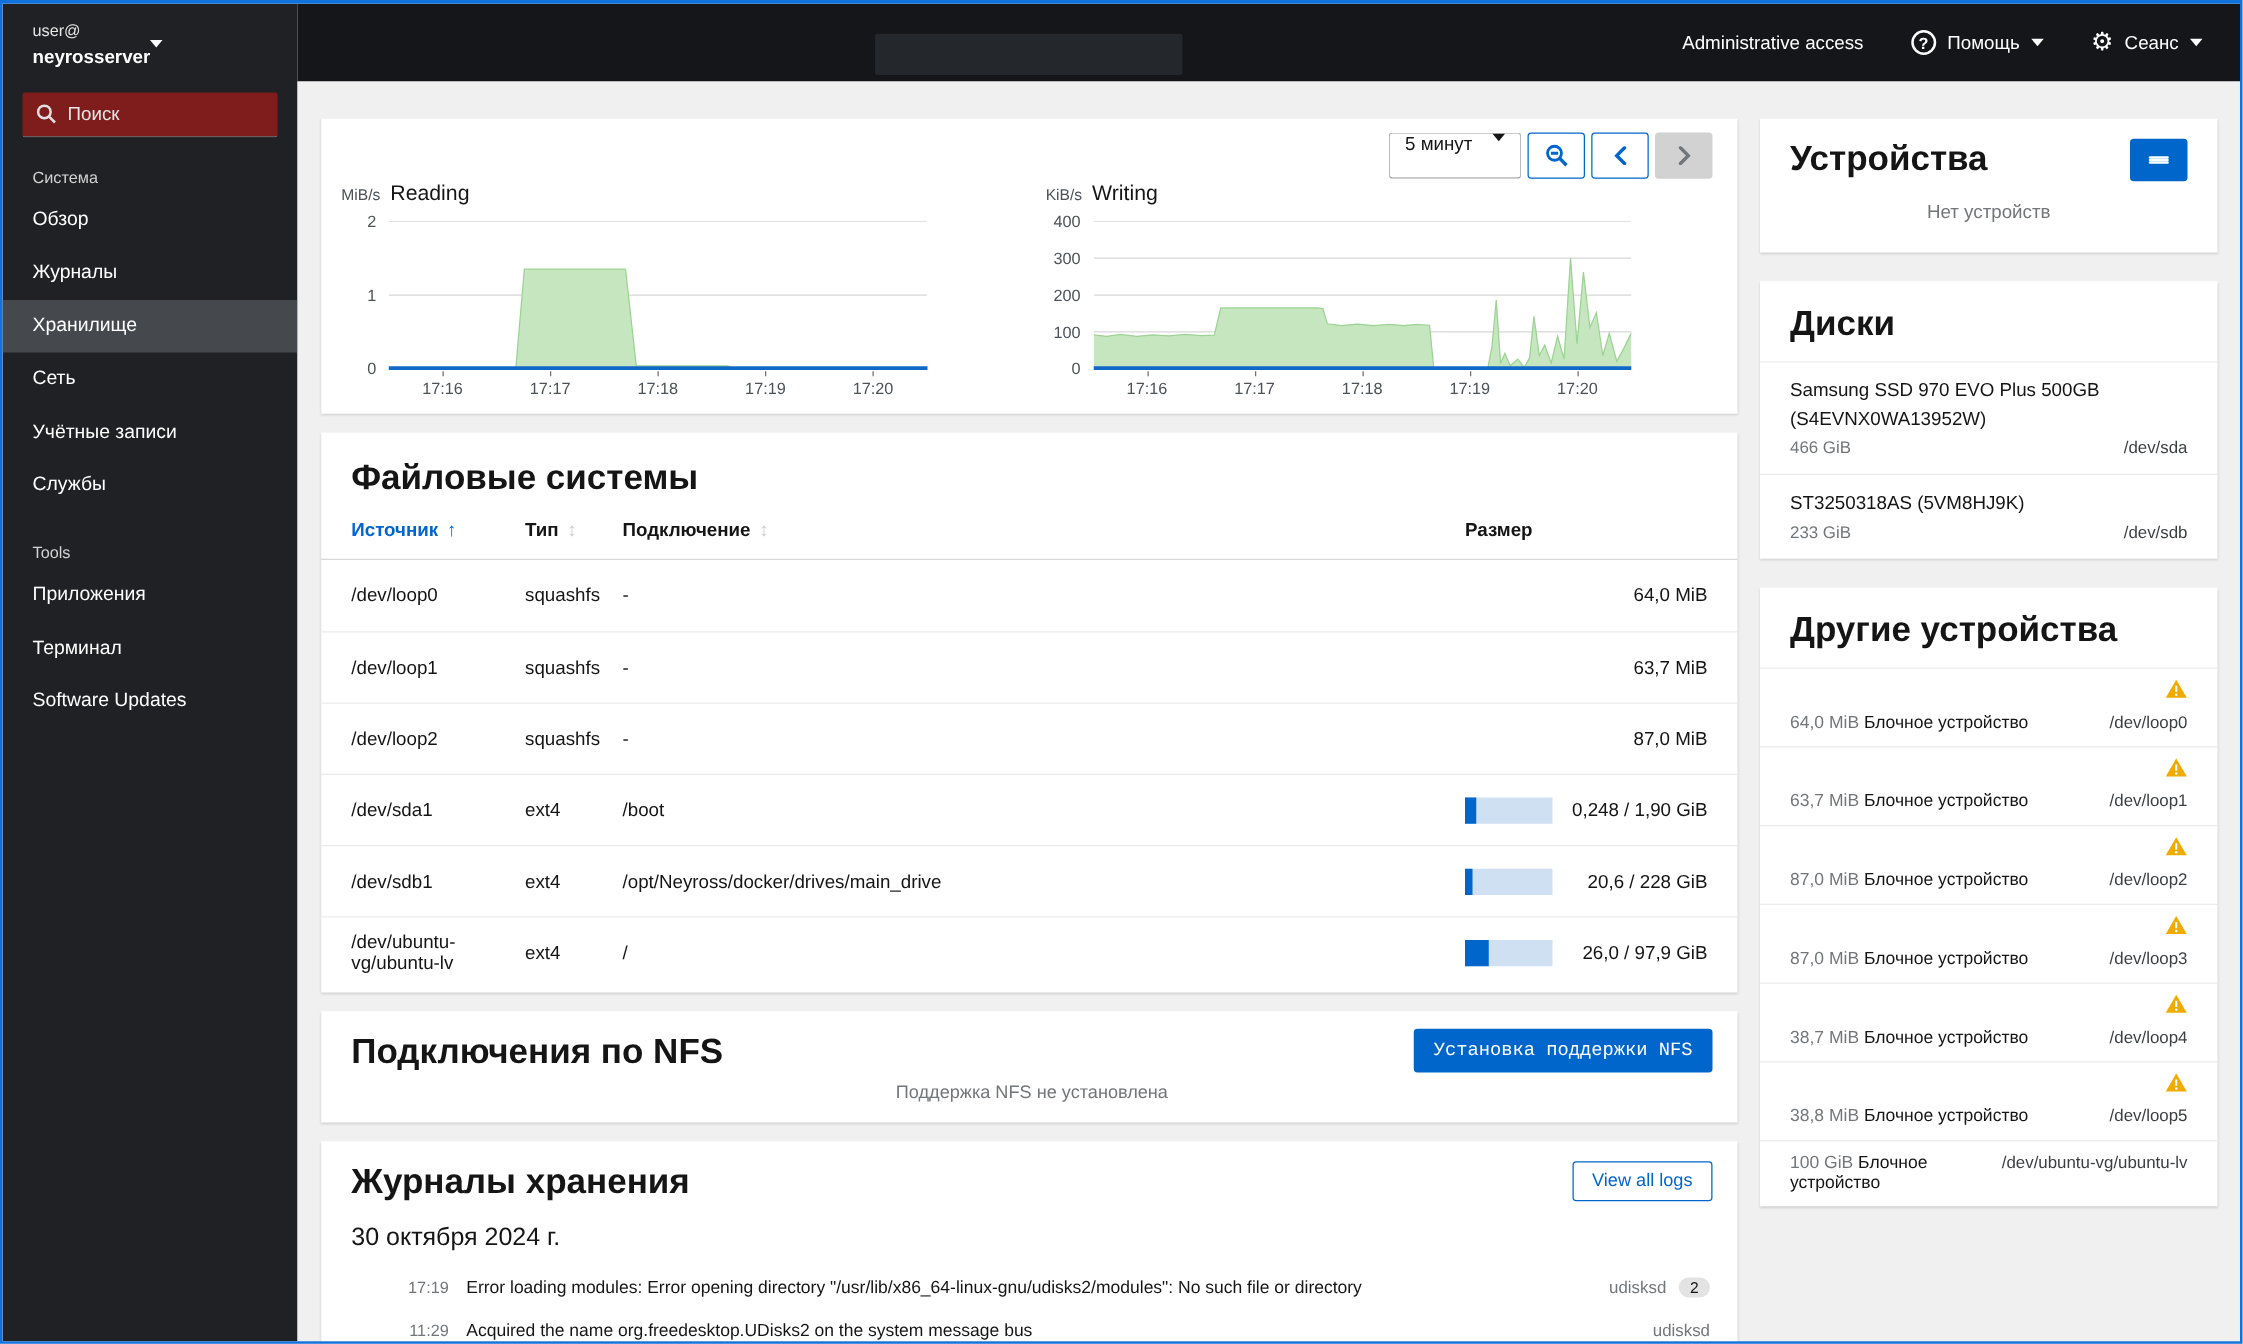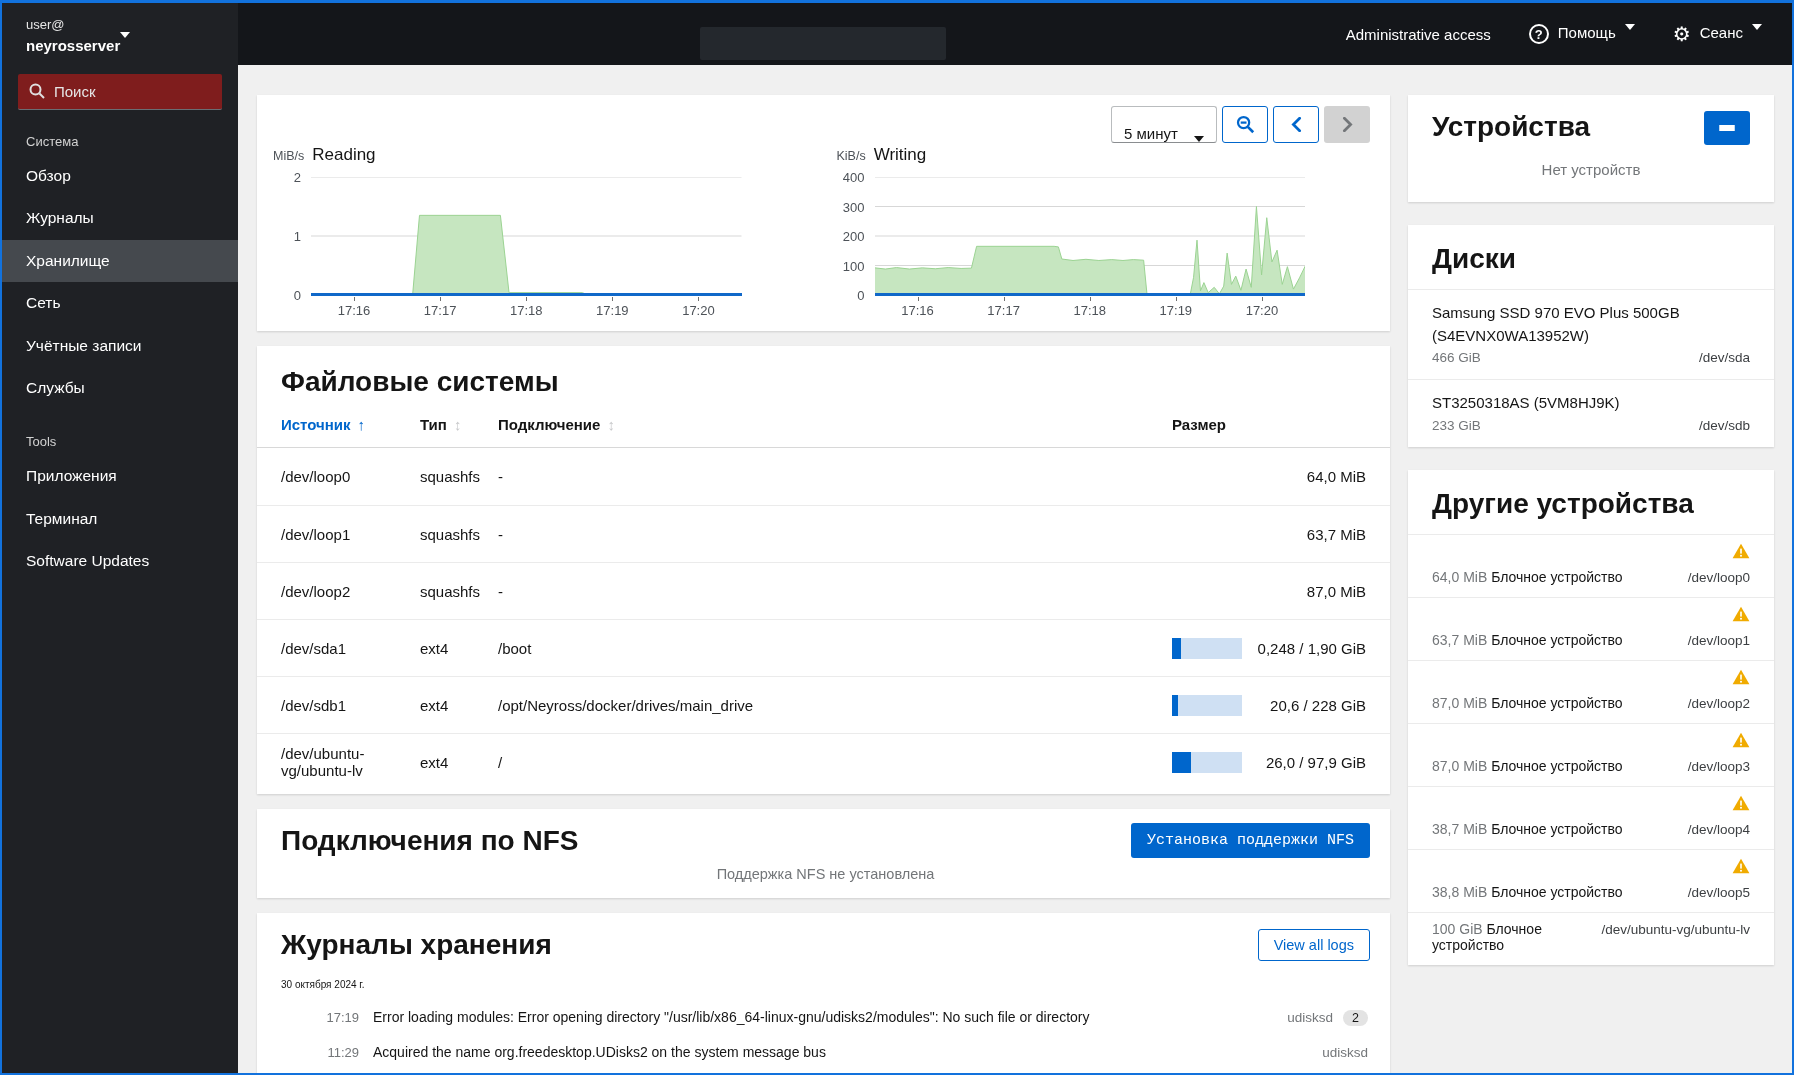--- a/index.html
+++ b/index.html
@@ -34,33 +34,33 @@
   .search-icon{position:absolute;left:11px;top:9px}
   .nav-section{margin-top:12px}
   .nav-title{padding:12px 24px 6px;font-size:13px;color:#d2d2d2}
   .nav-list{list-style:none}
   .nav-item{padding:12px 24px;font-size:15.5px;color:#fff;cursor:pointer;line-height:1.2}
   .nav-item.current{background:#45494e}
 
   
   .masthead{background:#14161a;color:#fff;display:flex;align-items:center;justify-content:flex-end;gap:38px;padding-right:30px;position:relative}
   .mh-redacted{position:absolute;left:462px;top:24px;width:246px;height:33px;background:#24282d;border-radius:2px}
-  .mh-item{display:flex;align-items:flex-start;gap:9px;font-size:15px;cursor:pointer}
+  .mh-item{display:flex;align-items:center;gap:9px;font-size:15px;cursor:pointer}
   .q-circle{width:20px;height:20px;border:2px solid #fff;border-radius:50%;display:inline-flex;align-items:center;justify-content:center;font-size:13px;font-weight:bold}
   .gear{font-size:20px;line-height:1}
 
   
   .main{background:#f0f0f0;overflow:hidden;padding:30px 18px 0 19px;display:grid;grid-template-columns:1fr 366px;gap:18px;align-items:start}
   .card{background:#fff;box-shadow:0 1px 2px rgba(0,0,0,.14);margin-bottom:15px}
   h2.card-title{font-size:28px;font-weight:bold;color:var(--text)}
 
   
   .charts-card{position:relative;padding:12px 50px 10px 16px}
   .chart-controls{position:absolute;top:11px;right:20px;display:flex;align-items:center;gap:5px}
-  .time-select{width:106px;height:37px;border:1px solid #b9bcbe;border-bottom-color:#8a8d90;border-radius:3px;background:#fff;display:flex;align-items:flex-end;justify-content:space-between;padding:0 12px;font-size:15px;cursor:pointer}
+  .time-select{width:106px;height:37px;border:1px solid #b9bcbe;border-bottom-color:#8a8d90;border-radius:3px;background:#fff;display:flex;align-items:flex-start;justify-content:space-between;padding:0 12px;font-size:15px;cursor:pointer}
   .time-select .caret{border-top-color:#151515}
   .icon-btn{width:46px;height:37px;background:#fff;border:1px solid var(--accent);border-radius:3px;display:flex;align-items:center;justify-content:center;cursor:pointer}
   .icon-btn.disabled{background:#d2d2d2;border:none;cursor:default}
   .charts-row{display:grid;grid-template-columns:1fr 1fr;column-gap:95px;margin-top:38px;padding-right:35px}
   .chart-head{display:flex;align-items:baseline;gap:8px;margin-bottom:12px}
   .chart-unit{font-size:12.5px;color:#4d5258}
   .chart-title{font-size:17px;color:var(--text)}
   .chart-body{display:flex}
   .chart-ylabels{width:38px;flex:none;position:relative;height:118px}
   .chart-ylabels span{position:absolute;right:10px;transform:translateY(-50%);font-size:13px;color:#4d5258}
@@ -91,21 +91,21 @@
   
   .nfs-card{padding:14px 20px 16px 24px}
   .nfs-head{display:flex;justify-content:space-between;align-items:center}
   .btn-primary{background:var(--accent);color:#fff;border:none;border-radius:3px;padding:9px 16px;font-size:15px;font-family:Liberation Mono, monospace;cursor:pointer}
   .btn-secondary{background:#fff;color:var(--accent);border:1px solid var(--accent);border-radius:3px;padding:7px 15px;font-size:14.5px;font-family:inherit;cursor:pointer}
   .empty-text{text-align:center;color:var(--muted);font-size:14.5px;padding-top:8px}
 
   
   .logs-card{padding:16px 20px 20px 24px;min-height:170px}
   .logs-head{display:flex;justify-content:space-between;align-items:center}
-  .log-date{margin-top:18px;font-size:10px}
+  .log-date{margin-top:18px;font-size:20px}
   .log-list{margin-top:10px}
   .log-row{display:flex;align-items:baseline;gap:14px;padding:9px 2px 9px 40px;font-size:14px;cursor:pointer}
   .log-time{color:var(--muted);font-size:13px;min-width:38px;text-align:right;flex:none}
   .log-msg{flex:1;color:var(--text)}
   .log-right{display:flex;align-items:center;gap:10px;flex:none}
   .log-service{color:var(--muted);font-size:13.5px}
   .log-badge{background:#e3e3e3;border-radius:10px;padding:1px 9px;font-size:12.5px;color:var(--text)}
 
   
   .col-right .card{margin-bottom:23px}

